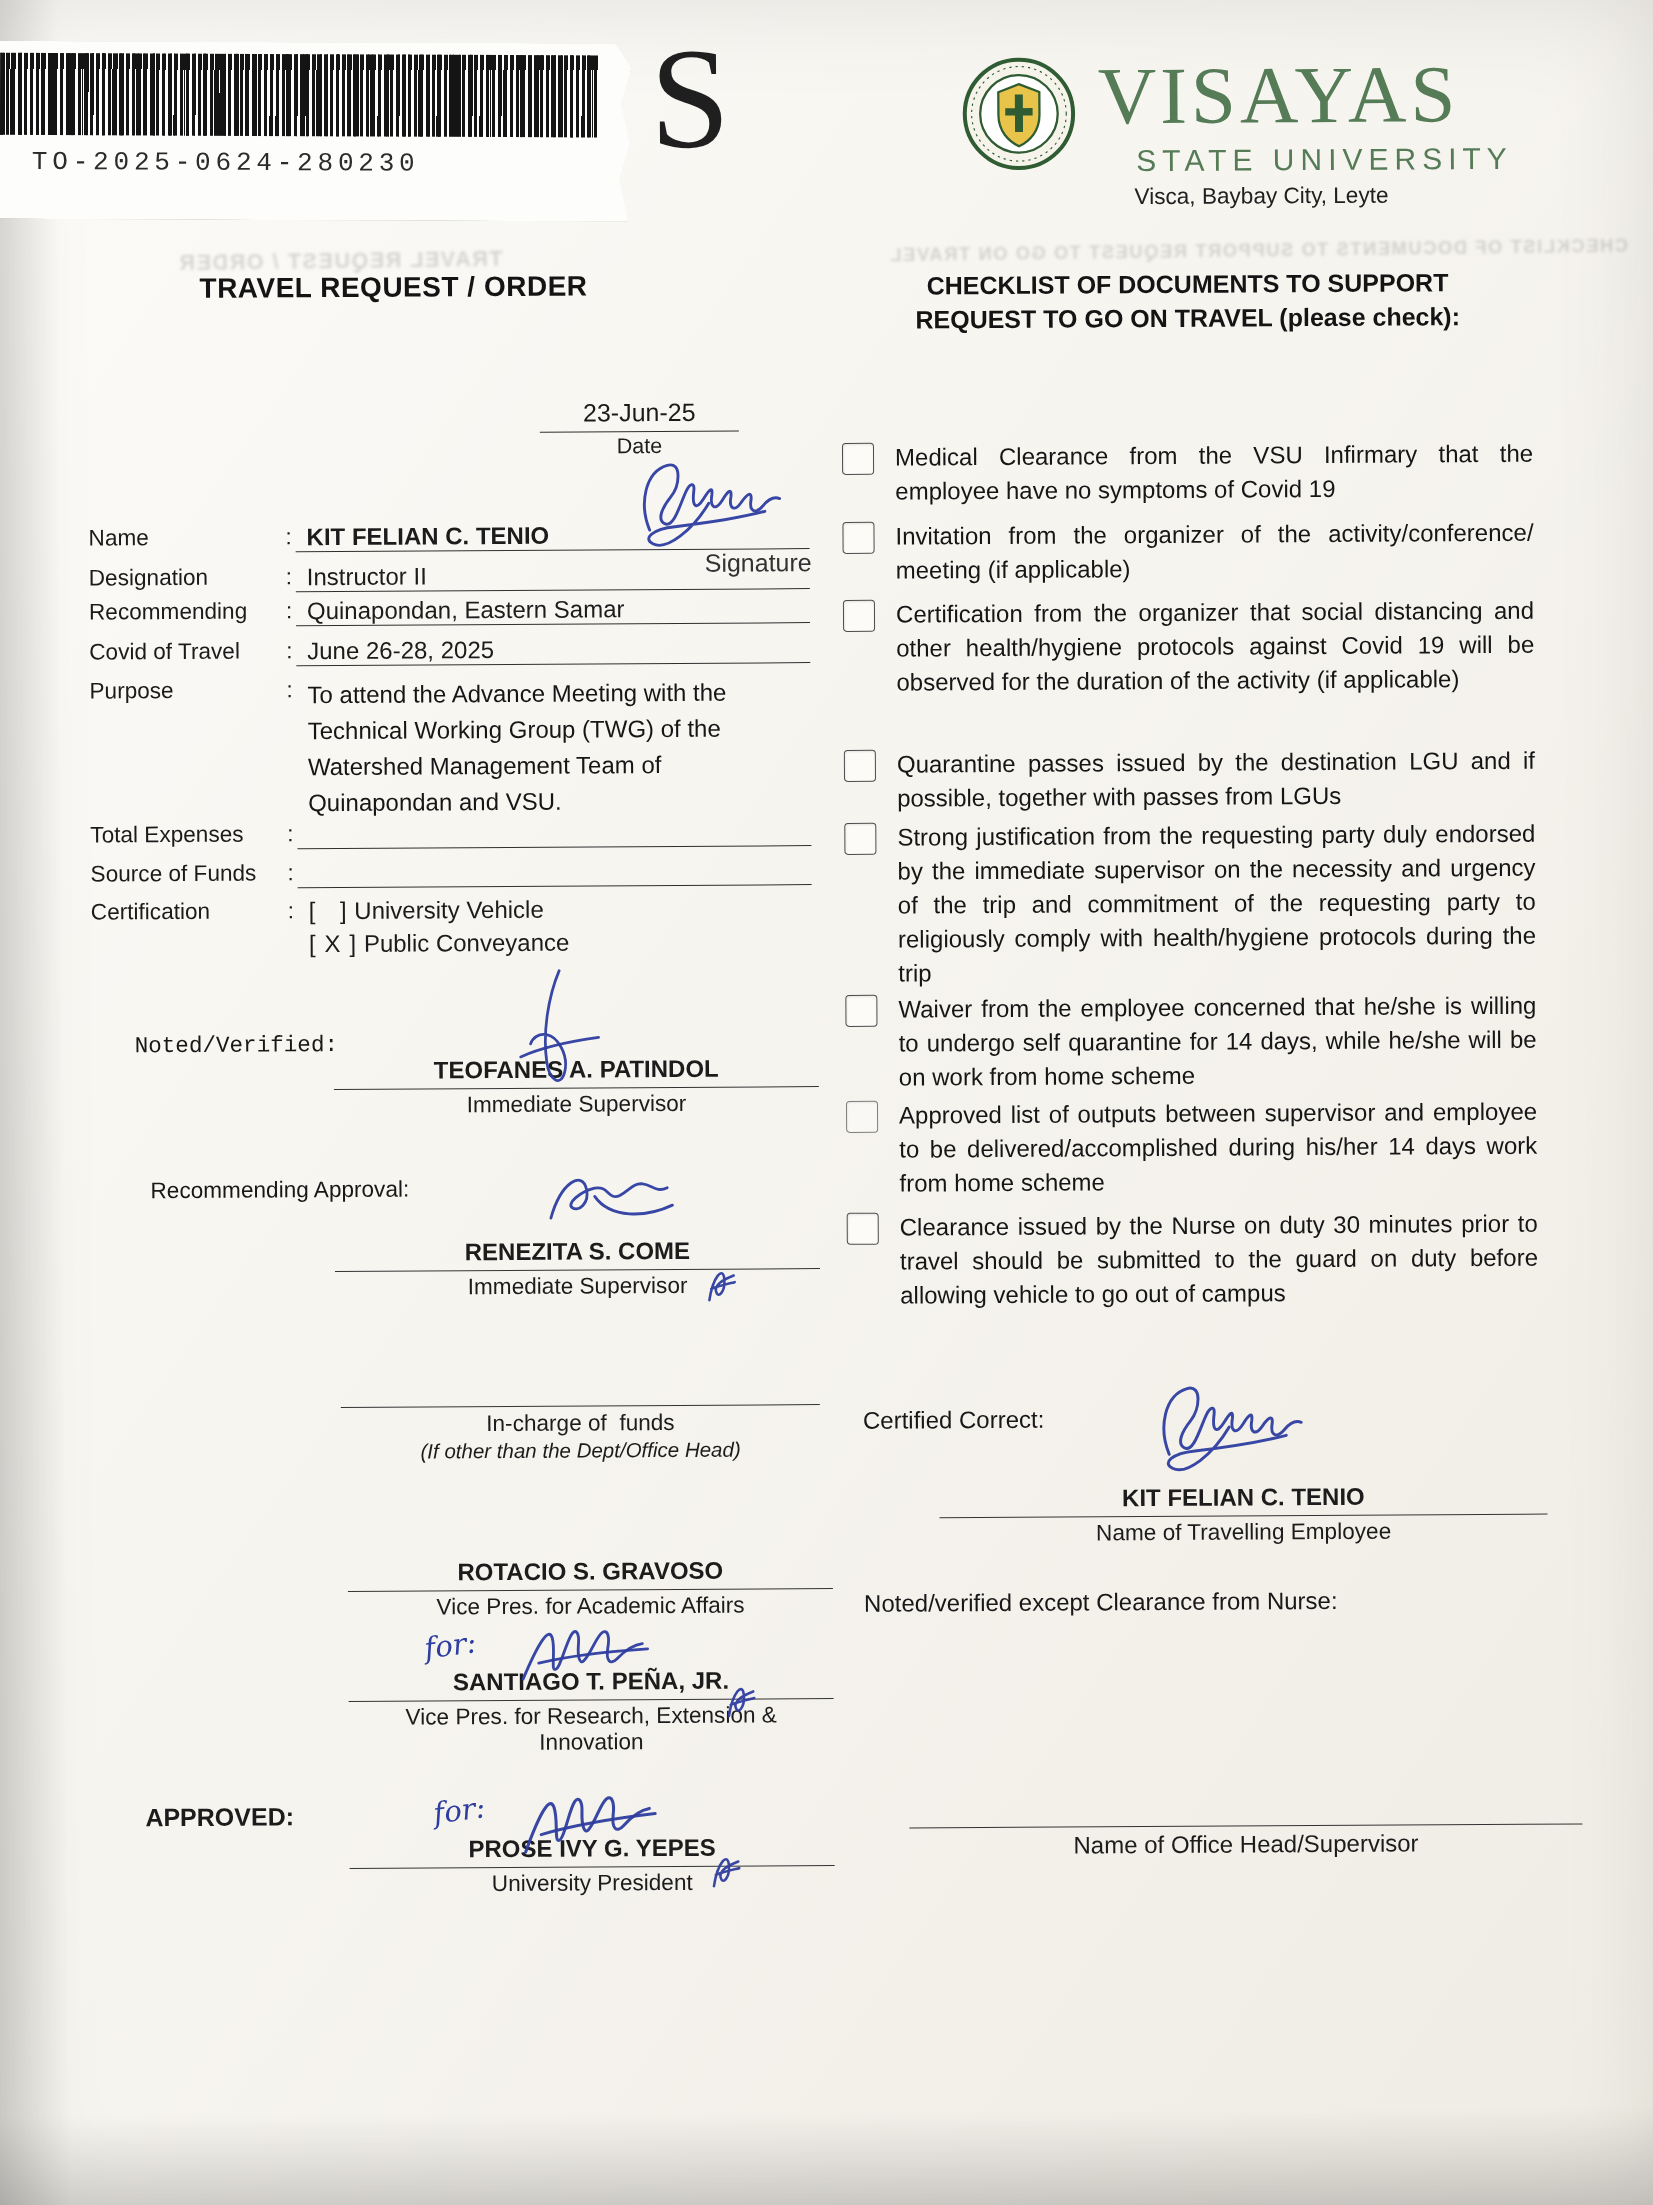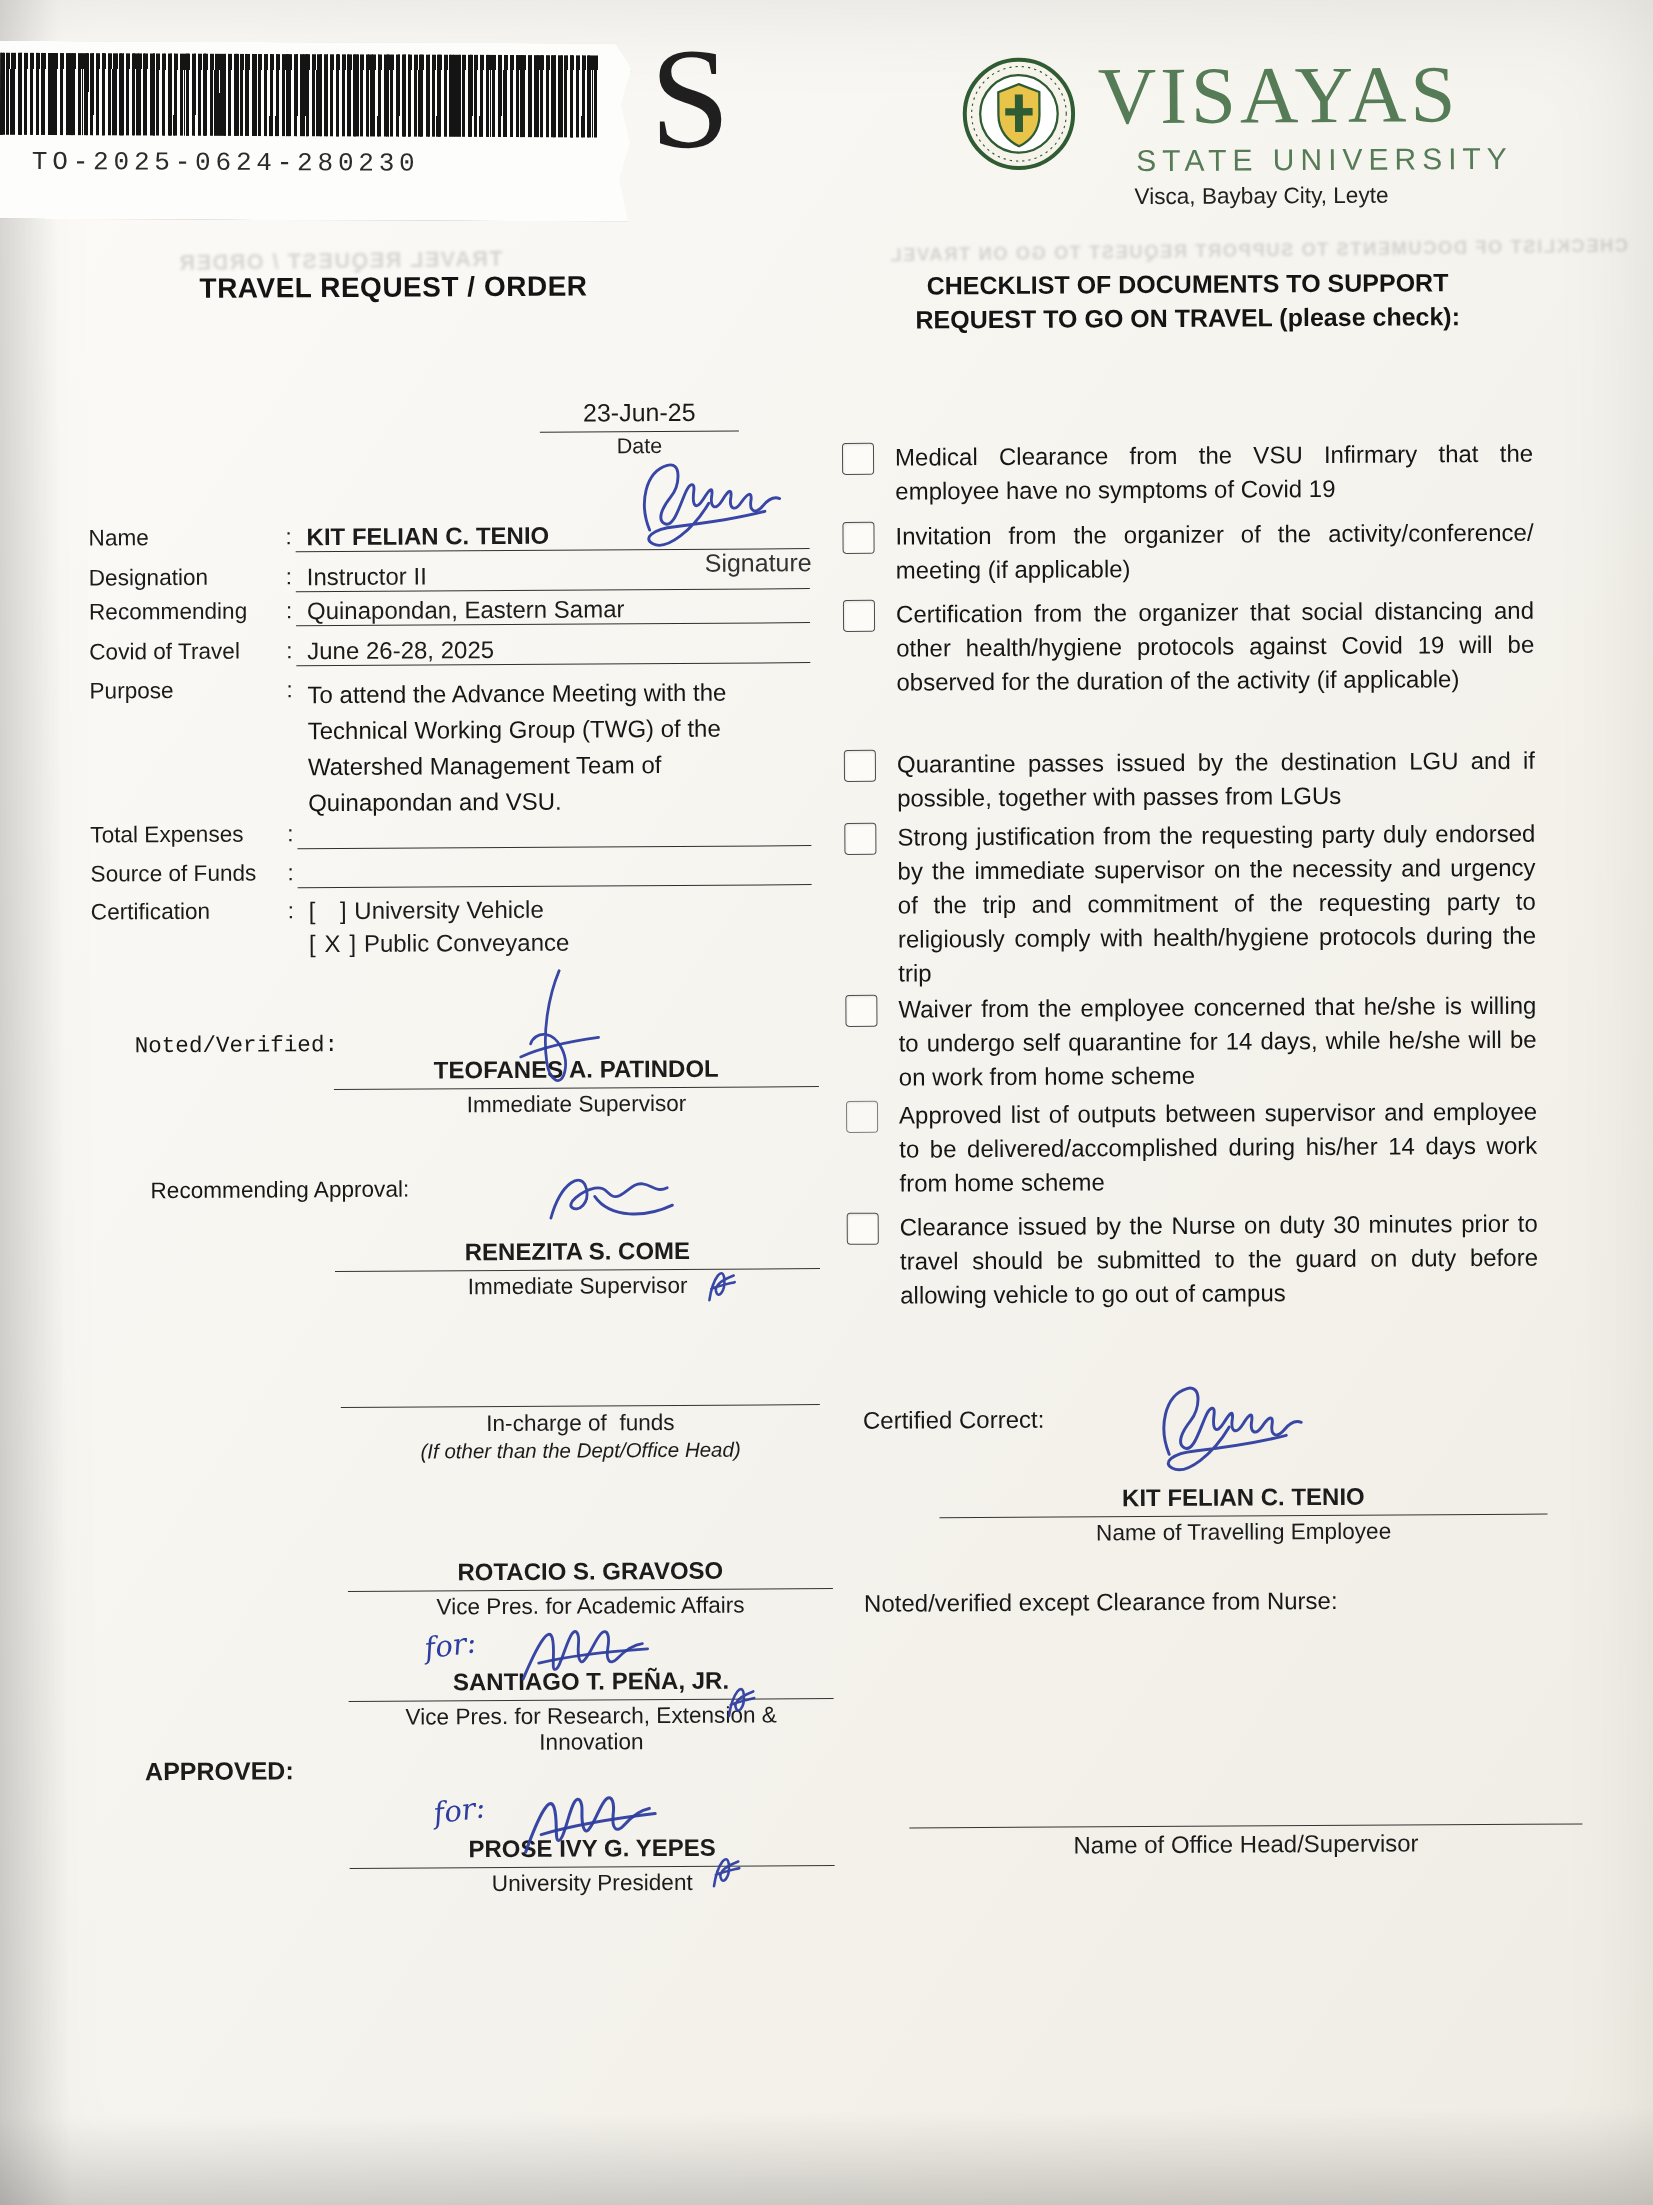--- a/index.html
+++ b/index.html
@@ -97,21 +97,21 @@
   }
   .opt-line{position:absolute;font-size:24px;white-space:nowrap;}
   .opt-marker{white-space:pre;letter-spacing:1.1px;}
 
   
   .sig-block{position:absolute;text-align:center;}
   .sig-name{font-size:24px;font-weight:700;padding-bottom:4.3px;border-bottom:1.6px solid #333;white-space:nowrap;}
   .sig-title{font-size:22.6px;margin-top:3.2px;}
   .sig-title2{font-size:22.6px;}
   .plain-label{position:absolute;font-size:22.6px;color:#181818;}
-  .approved-label{position:absolute;left:141px;top:1753px;font-size:25px;font-weight:700;}
+  .approved-label{position:absolute;left:141px;top:1799px;font-size:25px;font-weight:700;}
   .incharge-block{position:absolute;left:339px;top:1404px;width:479px;text-align:center;border-top:1.6px solid #333;}
   .incharge-l1{font-size:22.6px;margin-top:4.3px;white-space:pre;}
   .incharge-l2{font-size:20.5px;font-style:italic;margin-top:2.2px;}
 
   
   .chk-item{position:absolute;left:846px;width:700px;}
   .chk-box{
     position:absolute;left:0;top:2.2px;width:30px;height:30px;
     border:1.6px solid #4c4c4c;border-radius:3.8px;background:#fcfbf8;
     box-shadow:inset 0.5px 1.1px 2.2px rgba(0,0,0,0.10);

